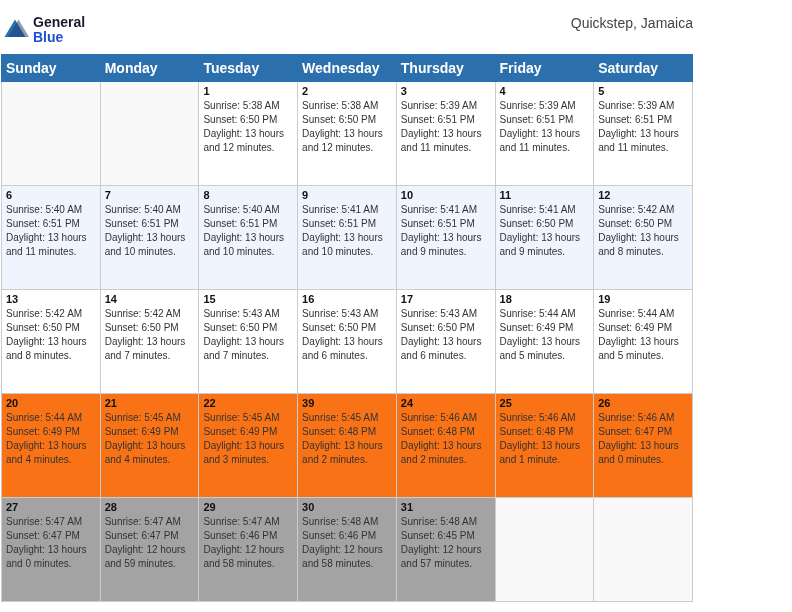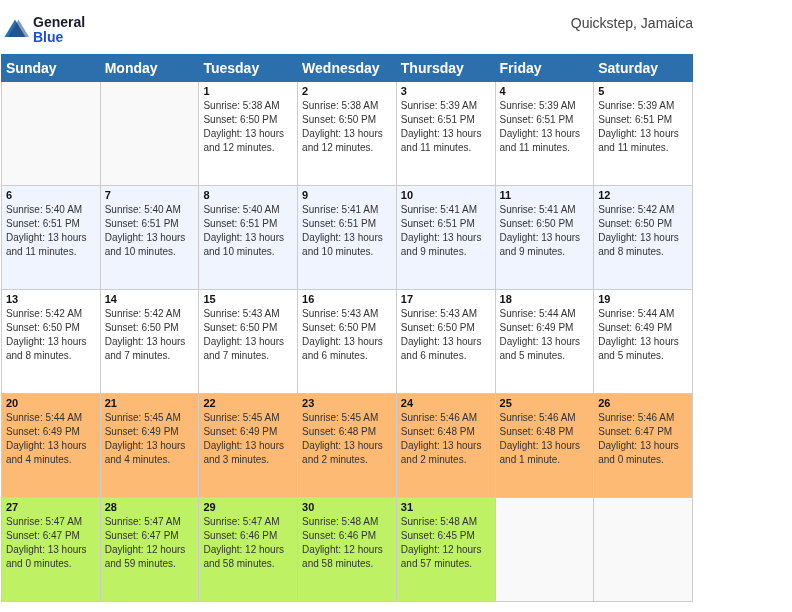--- a/index.html
+++ b/index.html
@@ -199,51 +199,51 @@
       </td>
           <td>
         <span class="day-num">18</span>
         <span class="day-info">Sunrise: 5:44 AM<br>Sunset: 6:49 PM<br>Daylight: 13 hours and 5 minutes.</span>
       </td>
           <td>
         <span class="day-num">19</span>
         <span class="day-info">Sunrise: 5:44 AM<br>Sunset: 6:49 PM<br>Daylight: 13 hours and 5 minutes.</span>
       </td>
         </tr>
-        <tr style="background: #fdba74;">
+        <tr style="background: #f97316;">
           <td>
         <span class="day-num">20</span>
         <span class="day-info">Sunrise: 5:44 AM<br>Sunset: 6:49 PM<br>Daylight: 13 hours and 4 minutes.</span>
       </td>
           <td>
         <span class="day-num">21</span>
         <span class="day-info">Sunrise: 5:45 AM<br>Sunset: 6:49 PM<br>Daylight: 13 hours and 4 minutes.</span>
       </td>
           <td>
         <span class="day-num">22</span>
         <span class="day-info">Sunrise: 5:45 AM<br>Sunset: 6:49 PM<br>Daylight: 13 hours and 3 minutes.</span>
       </td>
           <td>
-        <span class="day-num">23</span>
+        <span class="day-num">39</span>
         <span class="day-info">Sunrise: 5:45 AM<br>Sunset: 6:48 PM<br>Daylight: 13 hours and 2 minutes.</span>
       </td>
           <td>
         <span class="day-num">24</span>
         <span class="day-info">Sunrise: 5:46 AM<br>Sunset: 6:48 PM<br>Daylight: 13 hours and 2 minutes.</span>
       </td>
           <td>
         <span class="day-num">25</span>
         <span class="day-info">Sunrise: 5:46 AM<br>Sunset: 6:48 PM<br>Daylight: 13 hours and 1 minute.</span>
       </td>
           <td>
         <span class="day-num">26</span>
         <span class="day-info">Sunrise: 5:46 AM<br>Sunset: 6:47 PM<br>Daylight: 13 hours and 0 minutes.</span>
       </td>
         </tr>
-        <tr style="background: #bef264;">
+        <tr style="background: #a3a3a3;">
           <td>
         <span class="day-num">27</span>
         <span class="day-info">Sunrise: 5:47 AM<br>Sunset: 6:47 PM<br>Daylight: 13 hours and 0 minutes.</span>
       </td>
           <td>
         <span class="day-num">28</span>
         <span class="day-info">Sunrise: 5:47 AM<br>Sunset: 6:47 PM<br>Daylight: 12 hours and 59 minutes.</span>
       </td>
           <td>
         <span class="day-num">29</span>

